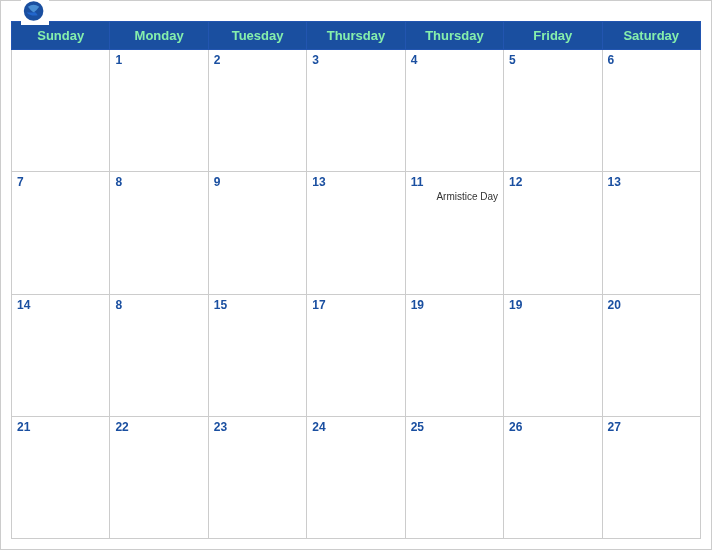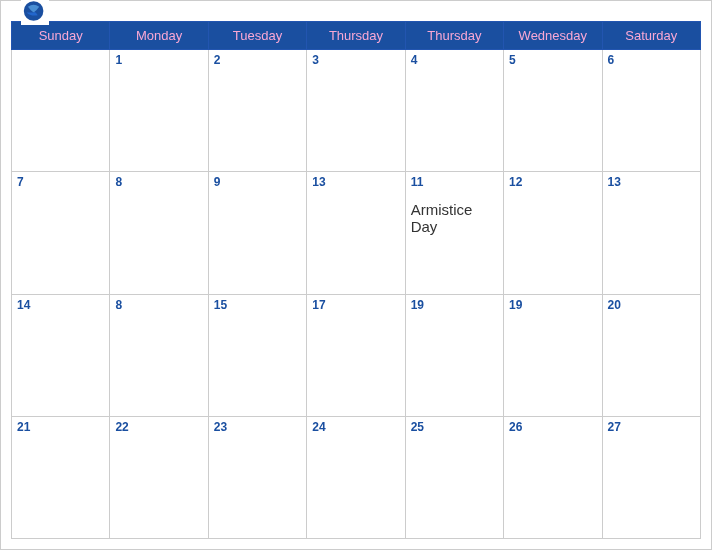--- a/index.html
+++ b/index.html
@@ -65,47 +65,48 @@
       flex-direction: column;
     }
     .calendar {
       flex: 1;
       border-collapse: collapse;
       width: 100%;
       height: 100%;
     }
     .calendar th {
       background-color: #1a4fa0;
-      color: #f9a8d4;
+      color: #86efac;
       text-align: center;
       font-size: 13px;
-      font-weight: normal;
+      font-weight: bold;
       padding: 6px 4px;
       border: 1px solid #2255b0;
     }
     .calendar td {
       border: 1px solid #ccc;
       vertical-align: top;
       padding: 3px 5px;
       width: calc(100% / 7);
     }
     .calendar td.empty {
       background: #fff;
     }
     .day-number {
       font-size: 12px;
       color: #1a4fa0;
       font-weight: bold;
       display: block;
     }
     .day-event {
-      font-size: 15px;
+      font-size: 10px;
       color: #333;
       display: block;
-      margin-top: 12px;
+      margin-top: 2px;
+      text-align: right;
     }
     
     tbody tr td {
       background: #fff;
       height: 72px;
     }
   </style>
 </head>
 <body>
 
@@ -135,21 +136,21 @@
   <div class="calendar-container">
     <table class="calendar">
       <thead>
         <tr>
 
         <th>Sunday</th>
             <th>Monday</th>
             <th>Tuesday</th>
             <th>Thursday</th>
             <th>Thursday</th>
-            <th>Wednesday</th>
+            <th>Friday</th>
             <th>Saturday</th>
           </tr>
       </thead>
       <tbody id="calendar-body">
 
       <tr>
             <td class="empty"></td>
             <td>
               <span class="day-number">1</span>
             </td>

